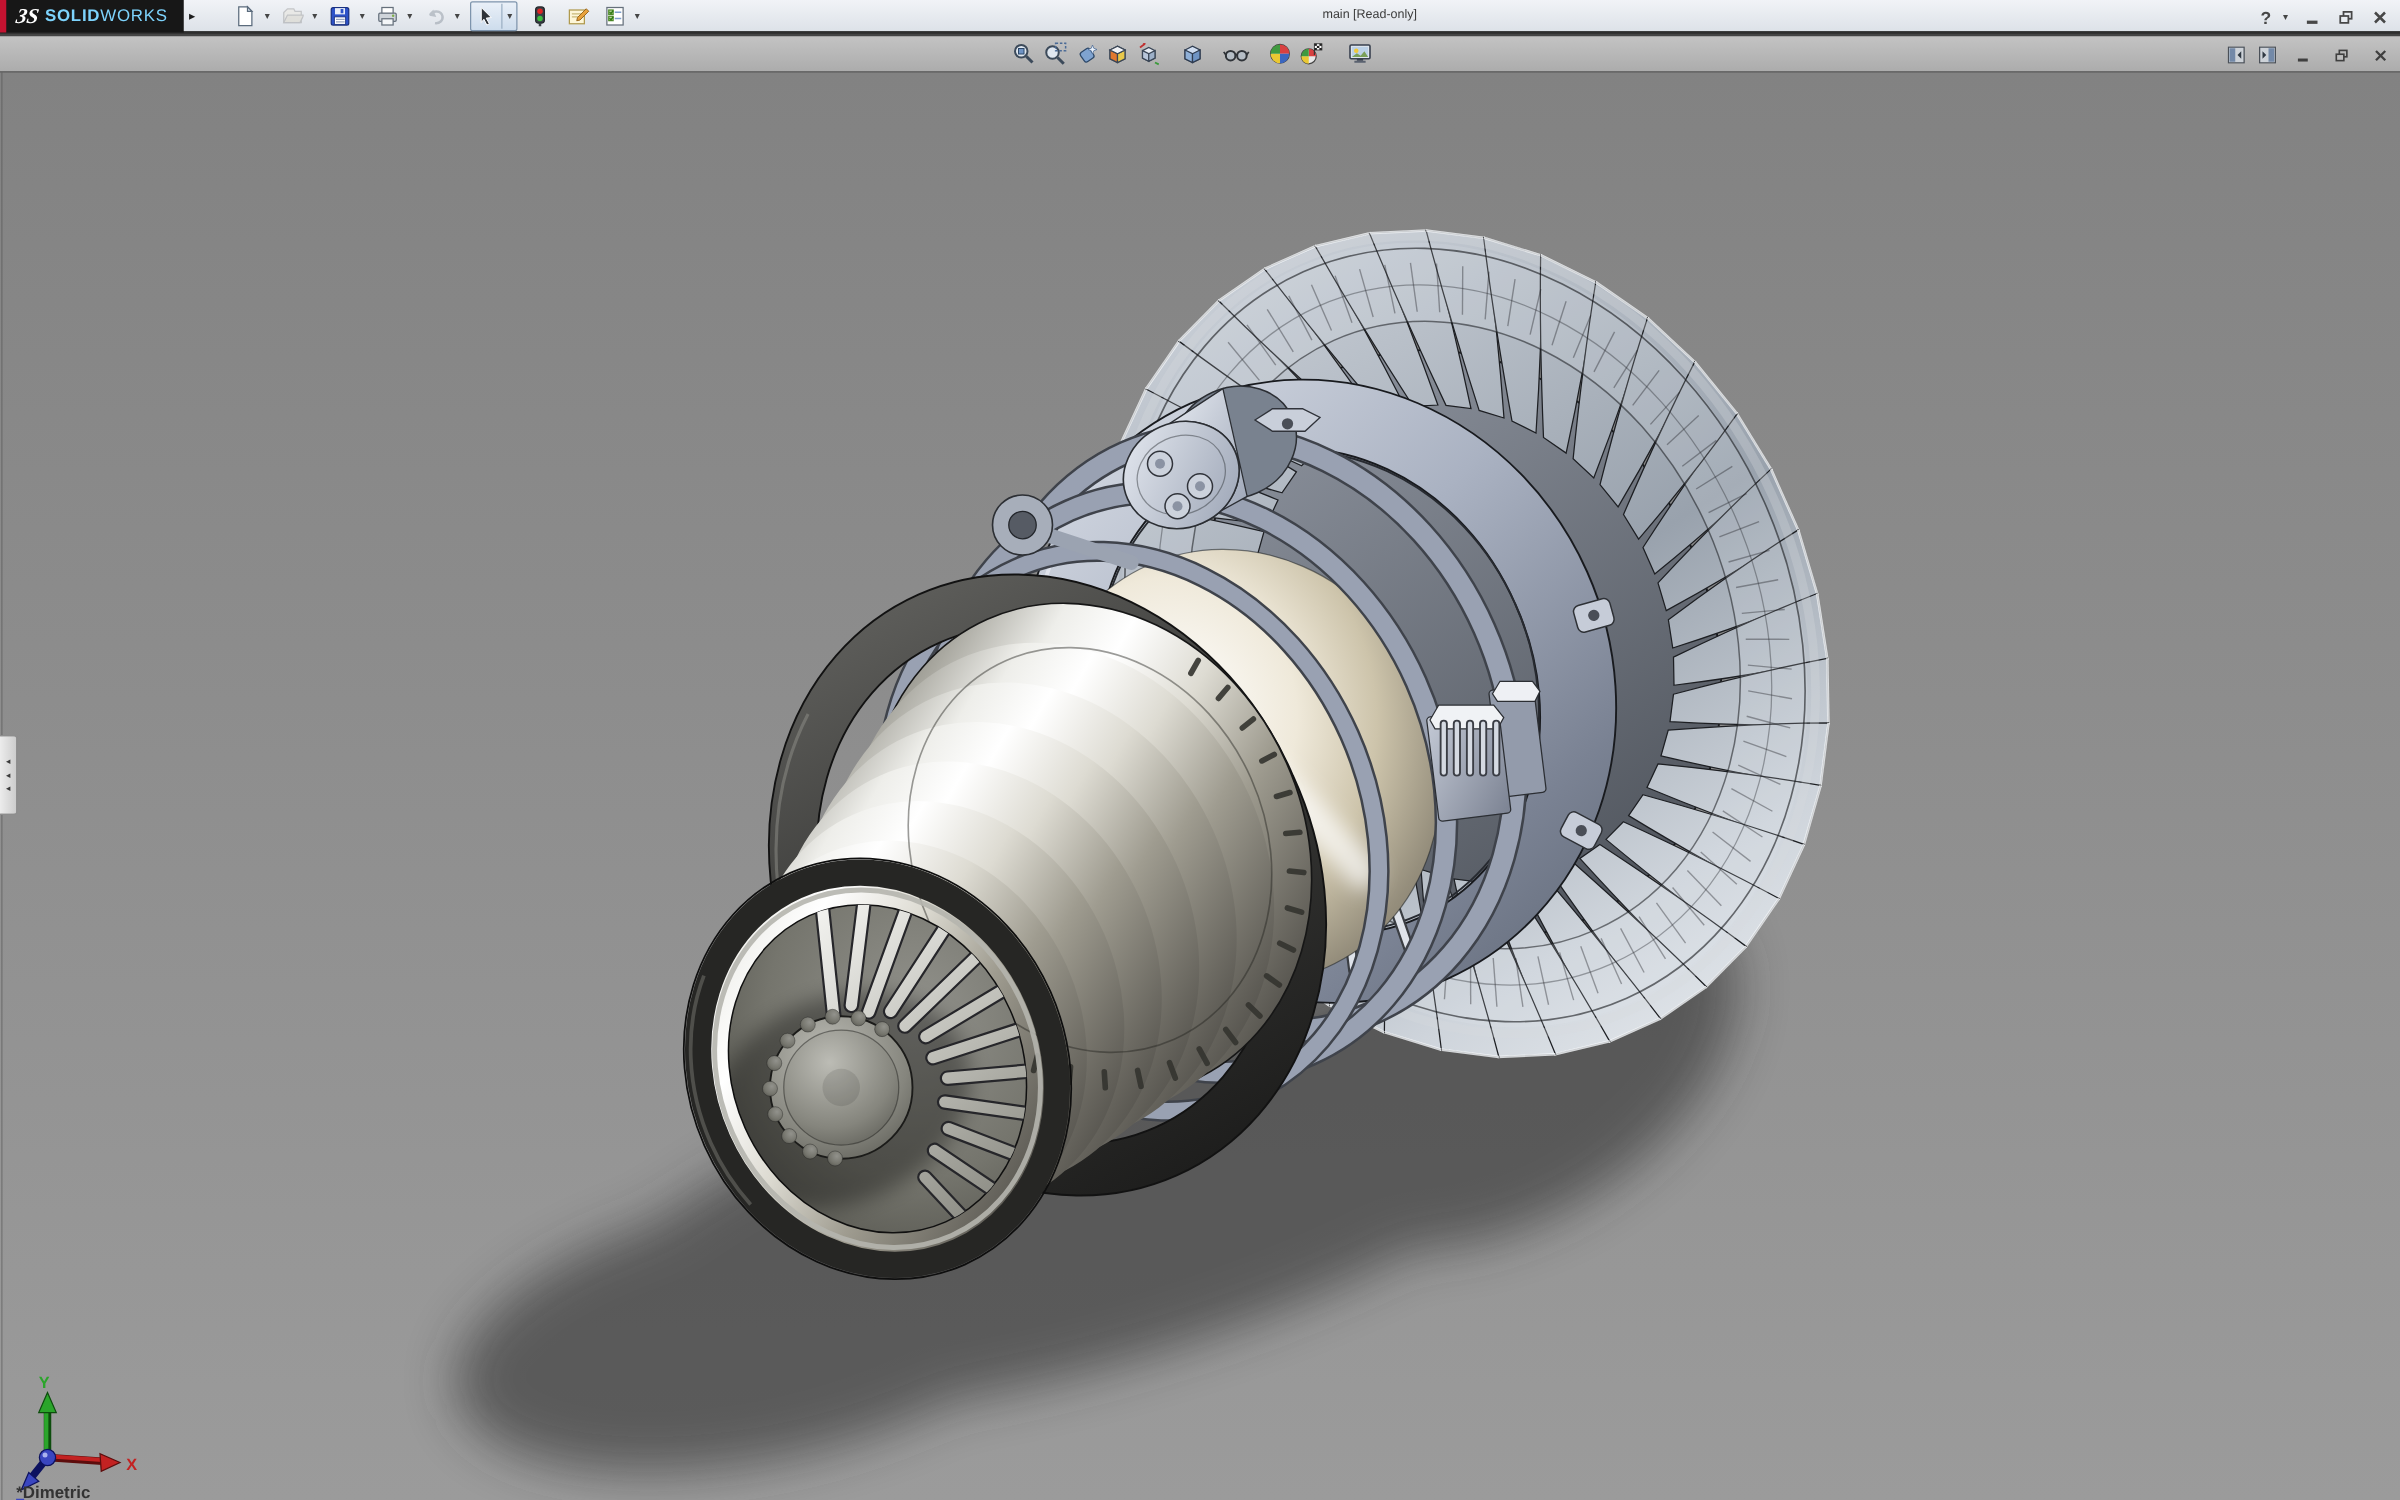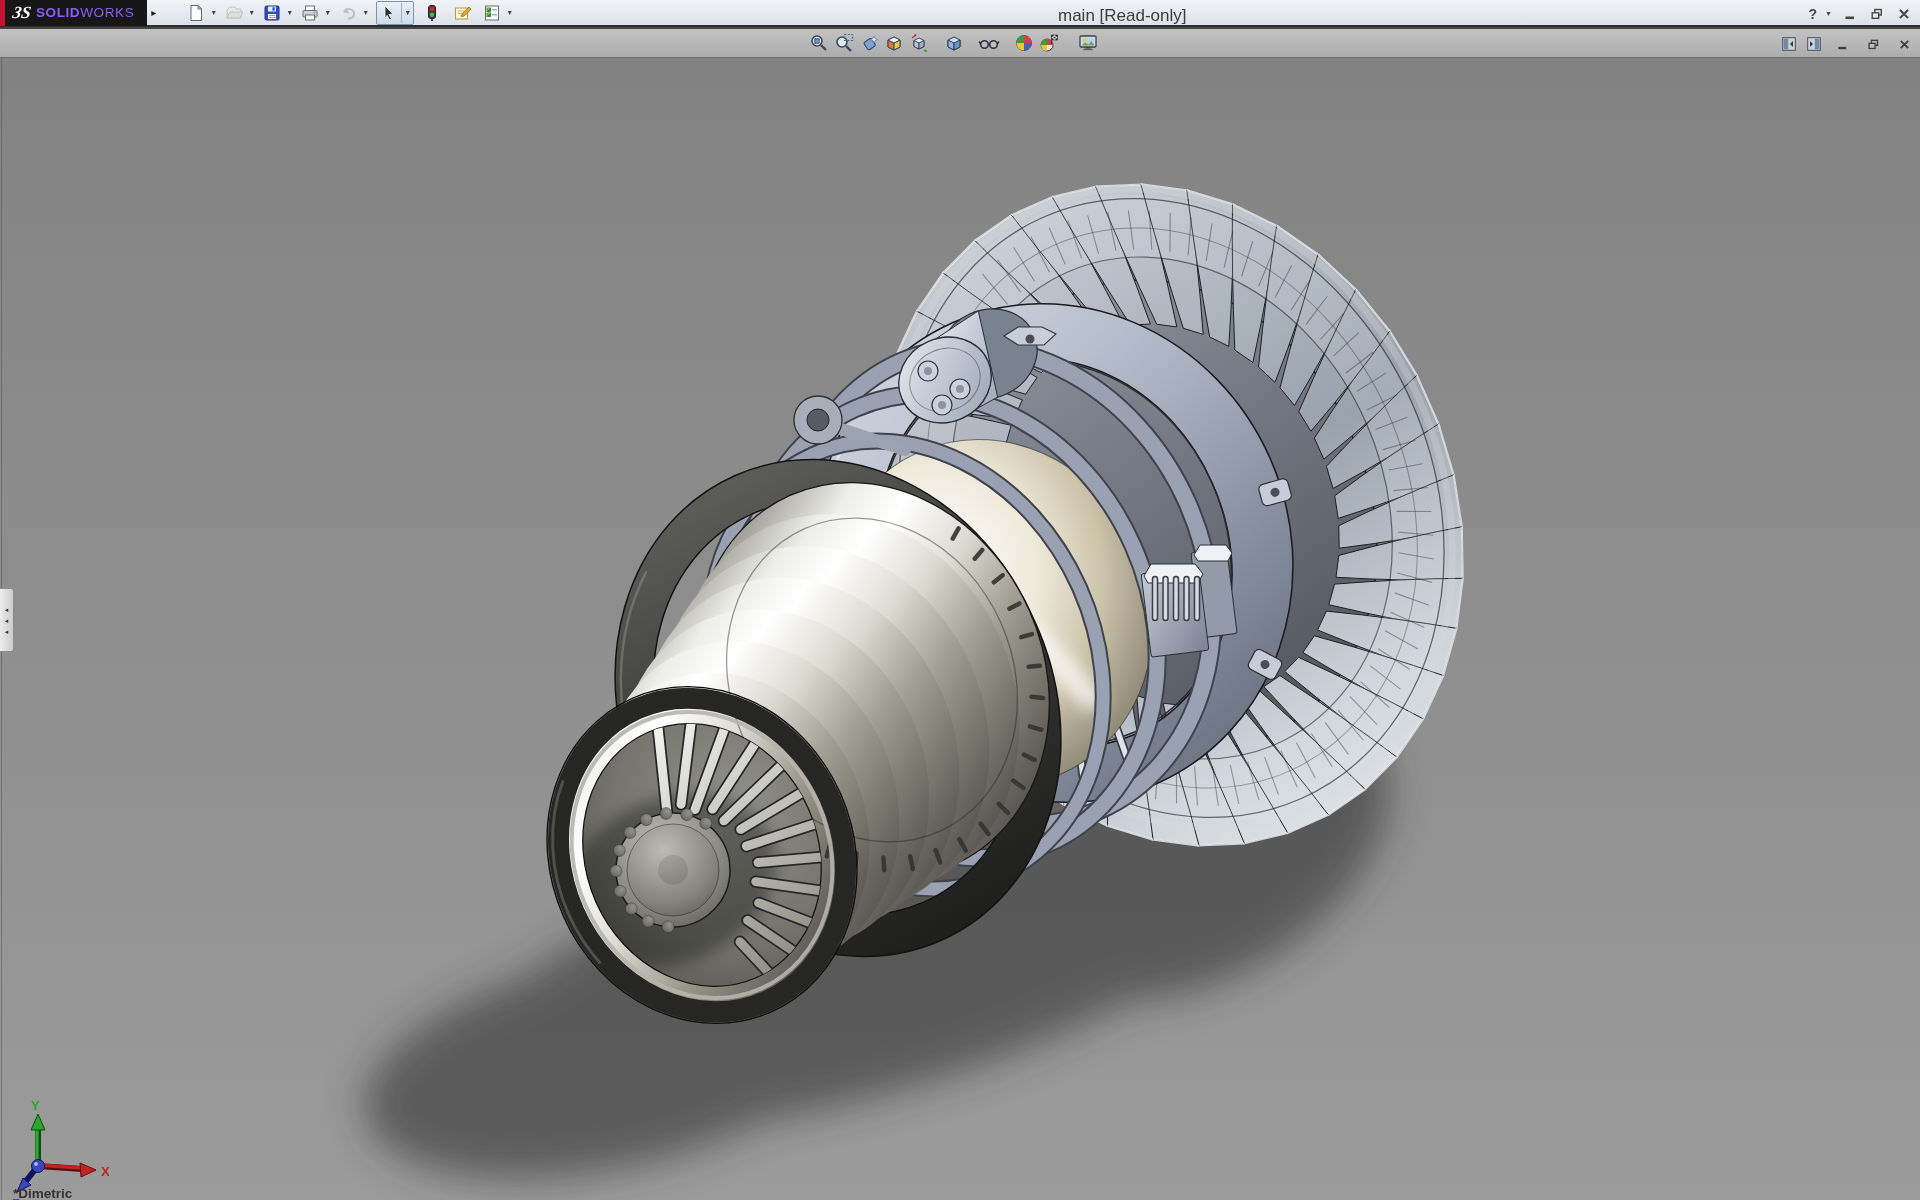--- a/index.html
+++ b/index.html
@@ -7,33 +7,33 @@
        font-family:"Liberation Sans",sans-serif;user-select:none;}
 
   
   .titlebar{position:absolute;top:0;left:0;width:100%;height:27px;
     background:linear-gradient(#f1f3f7,#dde2e8);
     border-bottom:2px solid #2e2e2e;display:flex;align-items:center;box-sizing:border-box;}
   .logo{height:27px;background:#171717;display:flex;align-items:center;padding-right:13px;}
   .logo-red{width:5px;height:27px;background:var(--c-brand_red,#c41230);margin-right:8px;}
   .logo-mark{color:#fff;font-family:"Liberation Serif",serif;font-style:italic;
     font-weight:bold;font-size:17px;margin-right:5px;transform:skewX(-10deg);}
-  .logo-brand{color:#8b5cf6;font-size:13.5px;letter-spacing:.6px;}
+  .logo-brand{color:#7dd3fc;font-size:13.5px;letter-spacing:.6px;}
   .logo-brand b{font-weight:bold;}
   .flyout-arrow{color:#1d1d1d;font-size:10px;margin:0 14px 0 4px;}
   .tb-main{display:flex;align-items:center;margin-left:14px;}
   .tbtn{width:24px;height:22px;display:flex;align-items:center;justify-content:center;border-radius:2px;}
   .tbtn.disabled svg{opacity:.4;}
   .pressedbox{display:flex;align-items:center;border:1px solid #7d94ad;border-radius:2px;
     background:linear-gradient(#eaf0f8,#cddcec);height:22px;margin:0 2px;}
   .pressedbox .tbtn{height:20px;}
   .caret{font-size:8px;color:#454545;width:11px;text-align:center;}
   .caret-box{border-left:1px solid #9cb0c4;height:20px;display:flex;align-items:center;}
   .pair{display:flex;align-items:center;margin-right:3px;}
-  .title-text{position:absolute;left:1058px;top:6px;font-size:17px;color:#3c3c3c;}
+  .title-text{position:absolute;left:1058px;top:6px;font-size:10px;color:#3c3c3c;}
   .tb-right{position:absolute;right:5px;top:0;height:27px;display:flex;align-items:center;gap:5px;}
   .help{font-weight:bold;color:#474747;font-size:14px;padding:0 1px;}
   .winbtn{width:22px;height:20px;display:flex;align-items:center;justify-content:center;}
 
   
   .viewbar{position:absolute;top:29px;left:0;width:100%;height:29px;
     background:linear-gradient(#c3c3c3,#acacac);border-bottom:1px solid #6e6e6e;box-sizing:border-box;}
   .vb-center{position:absolute;left:806px;top:2px;display:flex;align-items:center;}
   .vbtn{width:25px;height:24px;display:flex;align-items:center;justify-content:center;}
   .vsep{width:10px;height:24px;}

